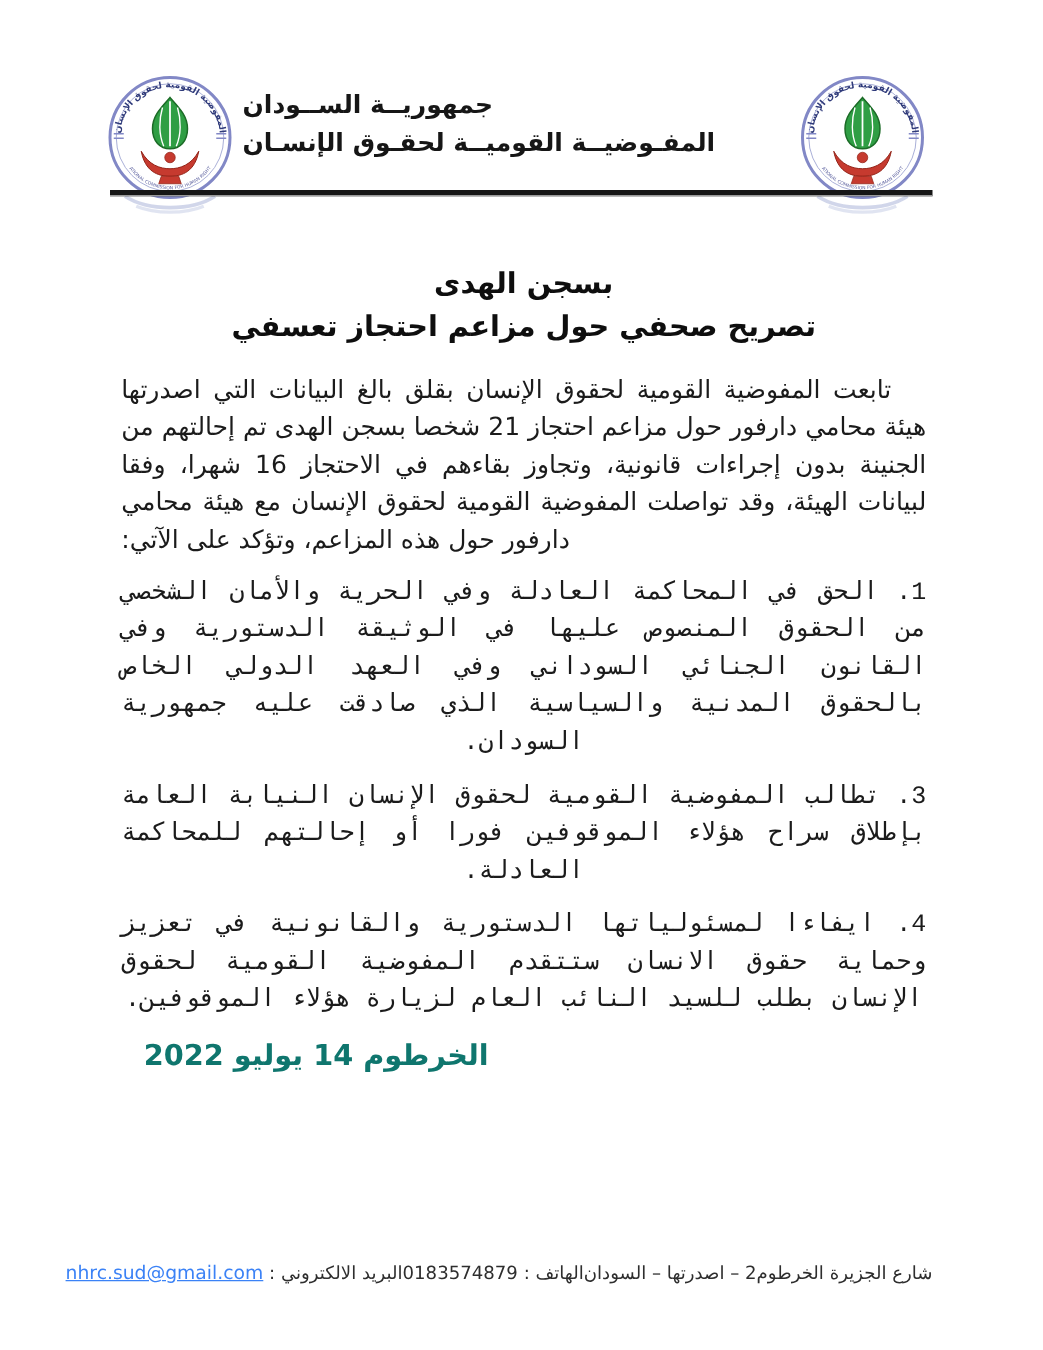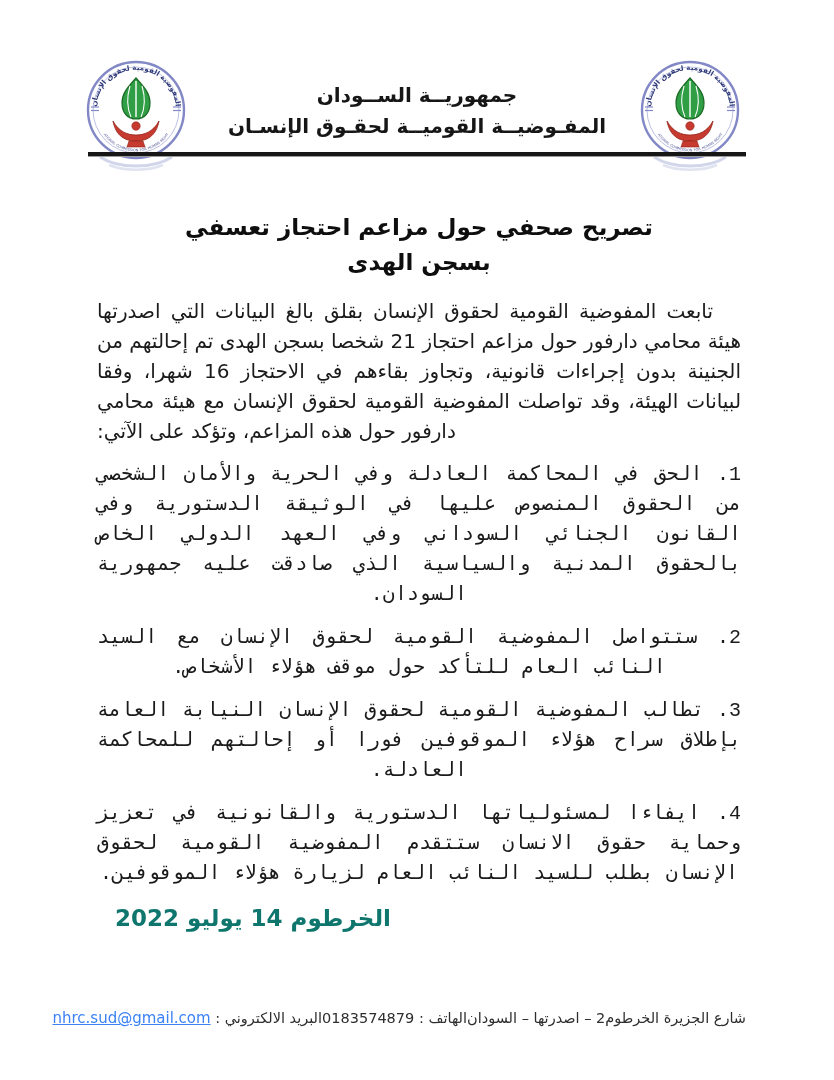--- a/index.html
+++ b/index.html
@@ -14,22 +14,22 @@
     position: relative;
     width: 834px; height: 1080px;
     background: #ffffff;
   }
 
   
   .logo { position: absolute; top: 58px; width: 104px; height: 118px; }
   .logo-left  { left: 84px; }
   .logo-right { left: 638px; }
   .header-text {
-    position: absolute; top: 80px; left: 194px; width: 446px;
-    text-align: center; direction: rtl;
+    position: absolute; top: 68px; left: 194px; width: 446px;
+    text-align: left; direction: rtl;
   }
   .header-line {
     display: block;
     font-weight: bold;
     font-size: 20px;
     line-height: 31px;
     color: #161616;
     letter-spacing: 0.5px;
   }
   .header-rule {
@@ -169,34 +169,30 @@
         <path d="M29,63 C35,74 44,77 52,77 C60,77 69,74 75,63 C72,79 62,83 52,83 C42,83 32,79 29,63 Z" fill="#c63a2f" stroke="#932317" stroke-width="0.8"></path>
         <path d="M45,83 L59,83 L61,89 L43,89 Z" fill="#c63a2f" stroke="#932317" stroke-width="0.6"></path>
       </g>
     </svg>
 
     <div class="header-rule"></div>
   </header>
 
   <main>
     <h1 class="doc-title">
+      <span>بسجن الهدى</span>
       <span>تصريح صحفي حول مزاعم احتجاز تعسفي</span>
-      <span>بسجن الهدى</span>
     </h1>
 
     <p class="intro">تابعت المفوضية القومية لحقوق الإنسان بقلق بالغ البيانات التي اصدرتها هيئة محامي دارفور حول مزاعم احتجاز 21 شخصا بسجن الهدى تم إحالتهم من الجنينة بدون إجراءات قانونية، وتجاوز بقاءهم في الاحتجاز 16 شهرا، وفقا لبيانات الهيئة، وقد تواصلت المفوضية القومية لحقوق الإنسان مع هيئة محامي دارفور حول هذه المزاعم، وتؤكد على الآتي:</p>
 
     <div class="items">
       <div class="item">
         <span class="item-number">1.</span>
         <span>الحق في المحاكمة العادلة وفي الحرية والأمان الشخصي من الحقوق المنصوص عليها في الوثيقة الدستورية وفي القانون الجنائي السوداني وفي العهد الدولي الخاص بالحقوق المدنية والسياسية الذي صادقت عليه جمهورية السودان.</span>
-      </div>
-      <div class="item">
-        <span class="item-number">2.</span>
-        <span>ستتواصل المفوضية القومية لحقوق الإنسان مع السيد النائب العام للتأكد حول موقف هؤلاء الأشخاص.</span>
       </div>
       <div class="item">
         <span class="item-number">3.</span>
         <span>تطالب المفوضية القومية لحقوق الإنسان النيابة العامة بإطلاق سراح هؤلاء الموقوفين فورا أو إحالتهم للمحاكمة العادلة.</span>
       </div>
       <div class="item">
         <span class="item-number">4.</span>
         <span>ايفاءا لمسئولياتها الدستورية والقانونية في تعزيز وحماية حقوق الانسان ستتقدم المفوضية القومية لحقوق الإنسان بطلب للسيد النائب العام لزيارة هؤلاء الموقوفين.</span>
       </div>
     </div>

